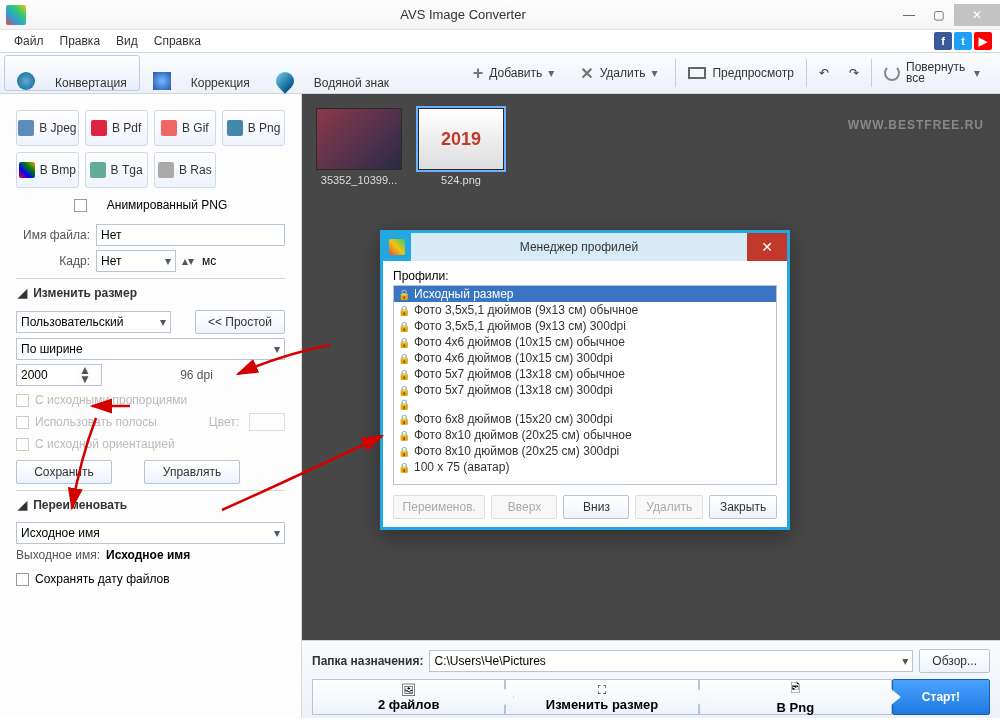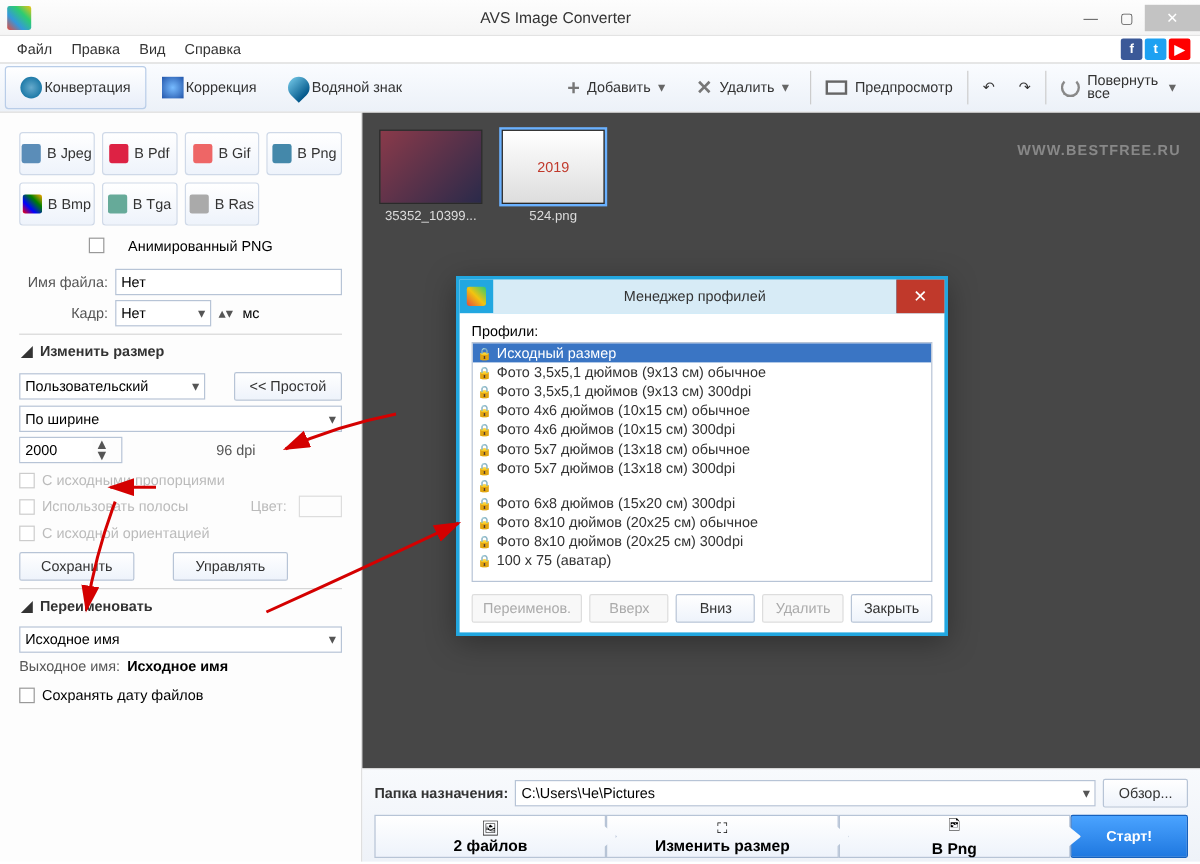--- a/index.html
+++ b/index.html
@@ -11,39 +11,39 @@
 .titlebar .winbtn { width: 30px; height: 22px; display:flex;align-items:center;justify-content:center; color:#555; }
 .titlebar .winbtn.close { background:#c3c3c3; color:#fff; width:46px; }
 
 .menubar { height: 22px; display:flex; align-items:center; padding: 0 8px; gap: 4px; }
 .menubar span { padding: 2px 6px; color:#333; }
 .menubar .socials { margin-left:auto; display:flex; gap:2px; }
 .soc { width:18px; height:18px; border-radius:2px; display:flex;align-items:center;justify-content:center;color:#fff;font-weight:bold;font-size:11px; }
 .fb{background:#3b5998}.tw{background:#1da1f2}.yt{background:#ff0000}
 
 .main-toolbar { height: 42px; border-top:1px solid #d6d6d6; border-bottom:1px solid #d6d6d6; background:linear-gradient(#fafcff,#ecf1f8); display:flex; align-items:center; padding: 0 4px; }
-.tab-btn { height:36px; padding: 0 12px; display:flex; align-items:center; gap:2px; border:1px solid transparent; border-radius:3px; color:#333; }
+.tab-btn { height:36px; padding: 0 12px; display:flex; align-items:flex-end; gap:20px; border:1px solid transparent; border-radius:3px; color:#333; }
 .tab-btn.active { background:linear-gradient(#fff,#e8eef9); border-color:#b9cde8; }
 .tab-btn .ic { width:18px; height:18px; }
 .tb-sep { flex:1; }
 .tb-btn { height:32px; padding:0 10px; display:flex; align-items:center; gap:6px; color:#333; }
 .tb-btn .plus{font-size:18px;color:#777;font-weight:bold}
 .tb-btn .x{font-size:16px;color:#777;font-weight:bold}
 .tb-drop { width:12px; color:#666; }
 .tb-vline{width:1px;height:28px;background:#ccc;margin:0 2px}
 
 .content { display:flex; height: 624px; }
 .left { width: 302px; background:#fdfdfd; border-right:1px solid #d8d8d8; padding:16px; overflow:hidden; }
 .right { flex:1; display:flex; flex-direction:column; position:relative; }
 
 .format-grid { display:grid; grid-template-columns:repeat(4,1fr); gap:6px; margin-bottom:6px; }
 .fmt { height:36px; border:1px solid #cfd9e8; border-radius:3px; background:linear-gradient(#fff,#eef3fb); display:flex; align-items:center; justify-content:center; gap:5px; color:#333; }
 .fmt .i{width:16px;height:16px;border-radius:2px}
 
-.anim-row { display:flex; align-items:flex-start; justify-content:center; gap:20px; padding:4px 0 8px; }
+.anim-row { display:flex; align-items:flex-end; justify-content:center; gap:20px; padding:4px 0 8px; }
 .chk { width:13px; height:13px; border:1px solid #999; background:#fff; }
 
 .form-row { display:flex; align-items:center; gap:6px; margin:4px 0; }
 .form-row label { width:74px; text-align:right; color:#555; }
 .form-row input[type=text],.form-row select,.combo { flex:1; height:22px; border:1px solid #b7c4d6; padding:0 4px; background:#fff; }
 .combo{display:flex;align-items:center;justify-content:space-between;padding:0 4px}
 .combo .arr{color:#555}
 
 .section { border-top:1px solid #d6d6d6; margin-top:6px; padding-top:4px; }
 .section-h { display:flex; align-items:center; gap:6px; font-weight:bold; padding:3px 2px 6px; color:#333; }
@@ -288,21 +288,21 @@
     </div>
   </div>
 
   <div class="right">
     <div class="preview">
       <div class="thumb">
         <div class="img" style="background:linear-gradient(135deg,#8a3a4a,#2a2a4a)"></div>
         <div class="cap">35352_10399...</div>
       </div>
       <div class="thumb sel">
-        <div class="img" style="background:linear-gradient(#fff,#ddd);display:flex;align-items:center;justify-content:center;font-weight:normal;color:#c0392b;font-size:12px">2019</div>
+        <div class="img" style="background:linear-gradient(#fff,#ddd);display:flex;align-items:center;justify-content:center;font-weight:bold;color:#c0392b;font-size:18px">2019</div>
         <div class="cap">524.png</div>
       </div>
       <div class="watermark">WWW.BESTFREE.RU</div>
     </div>
     <div class="bottom-bar">
       <div class="dest-row">
         <label>Папка назначения:</label>
         <div class="combo">
             <span>C:\Users\Че\Pictures</span>
             <span class="arr">▾</span>

